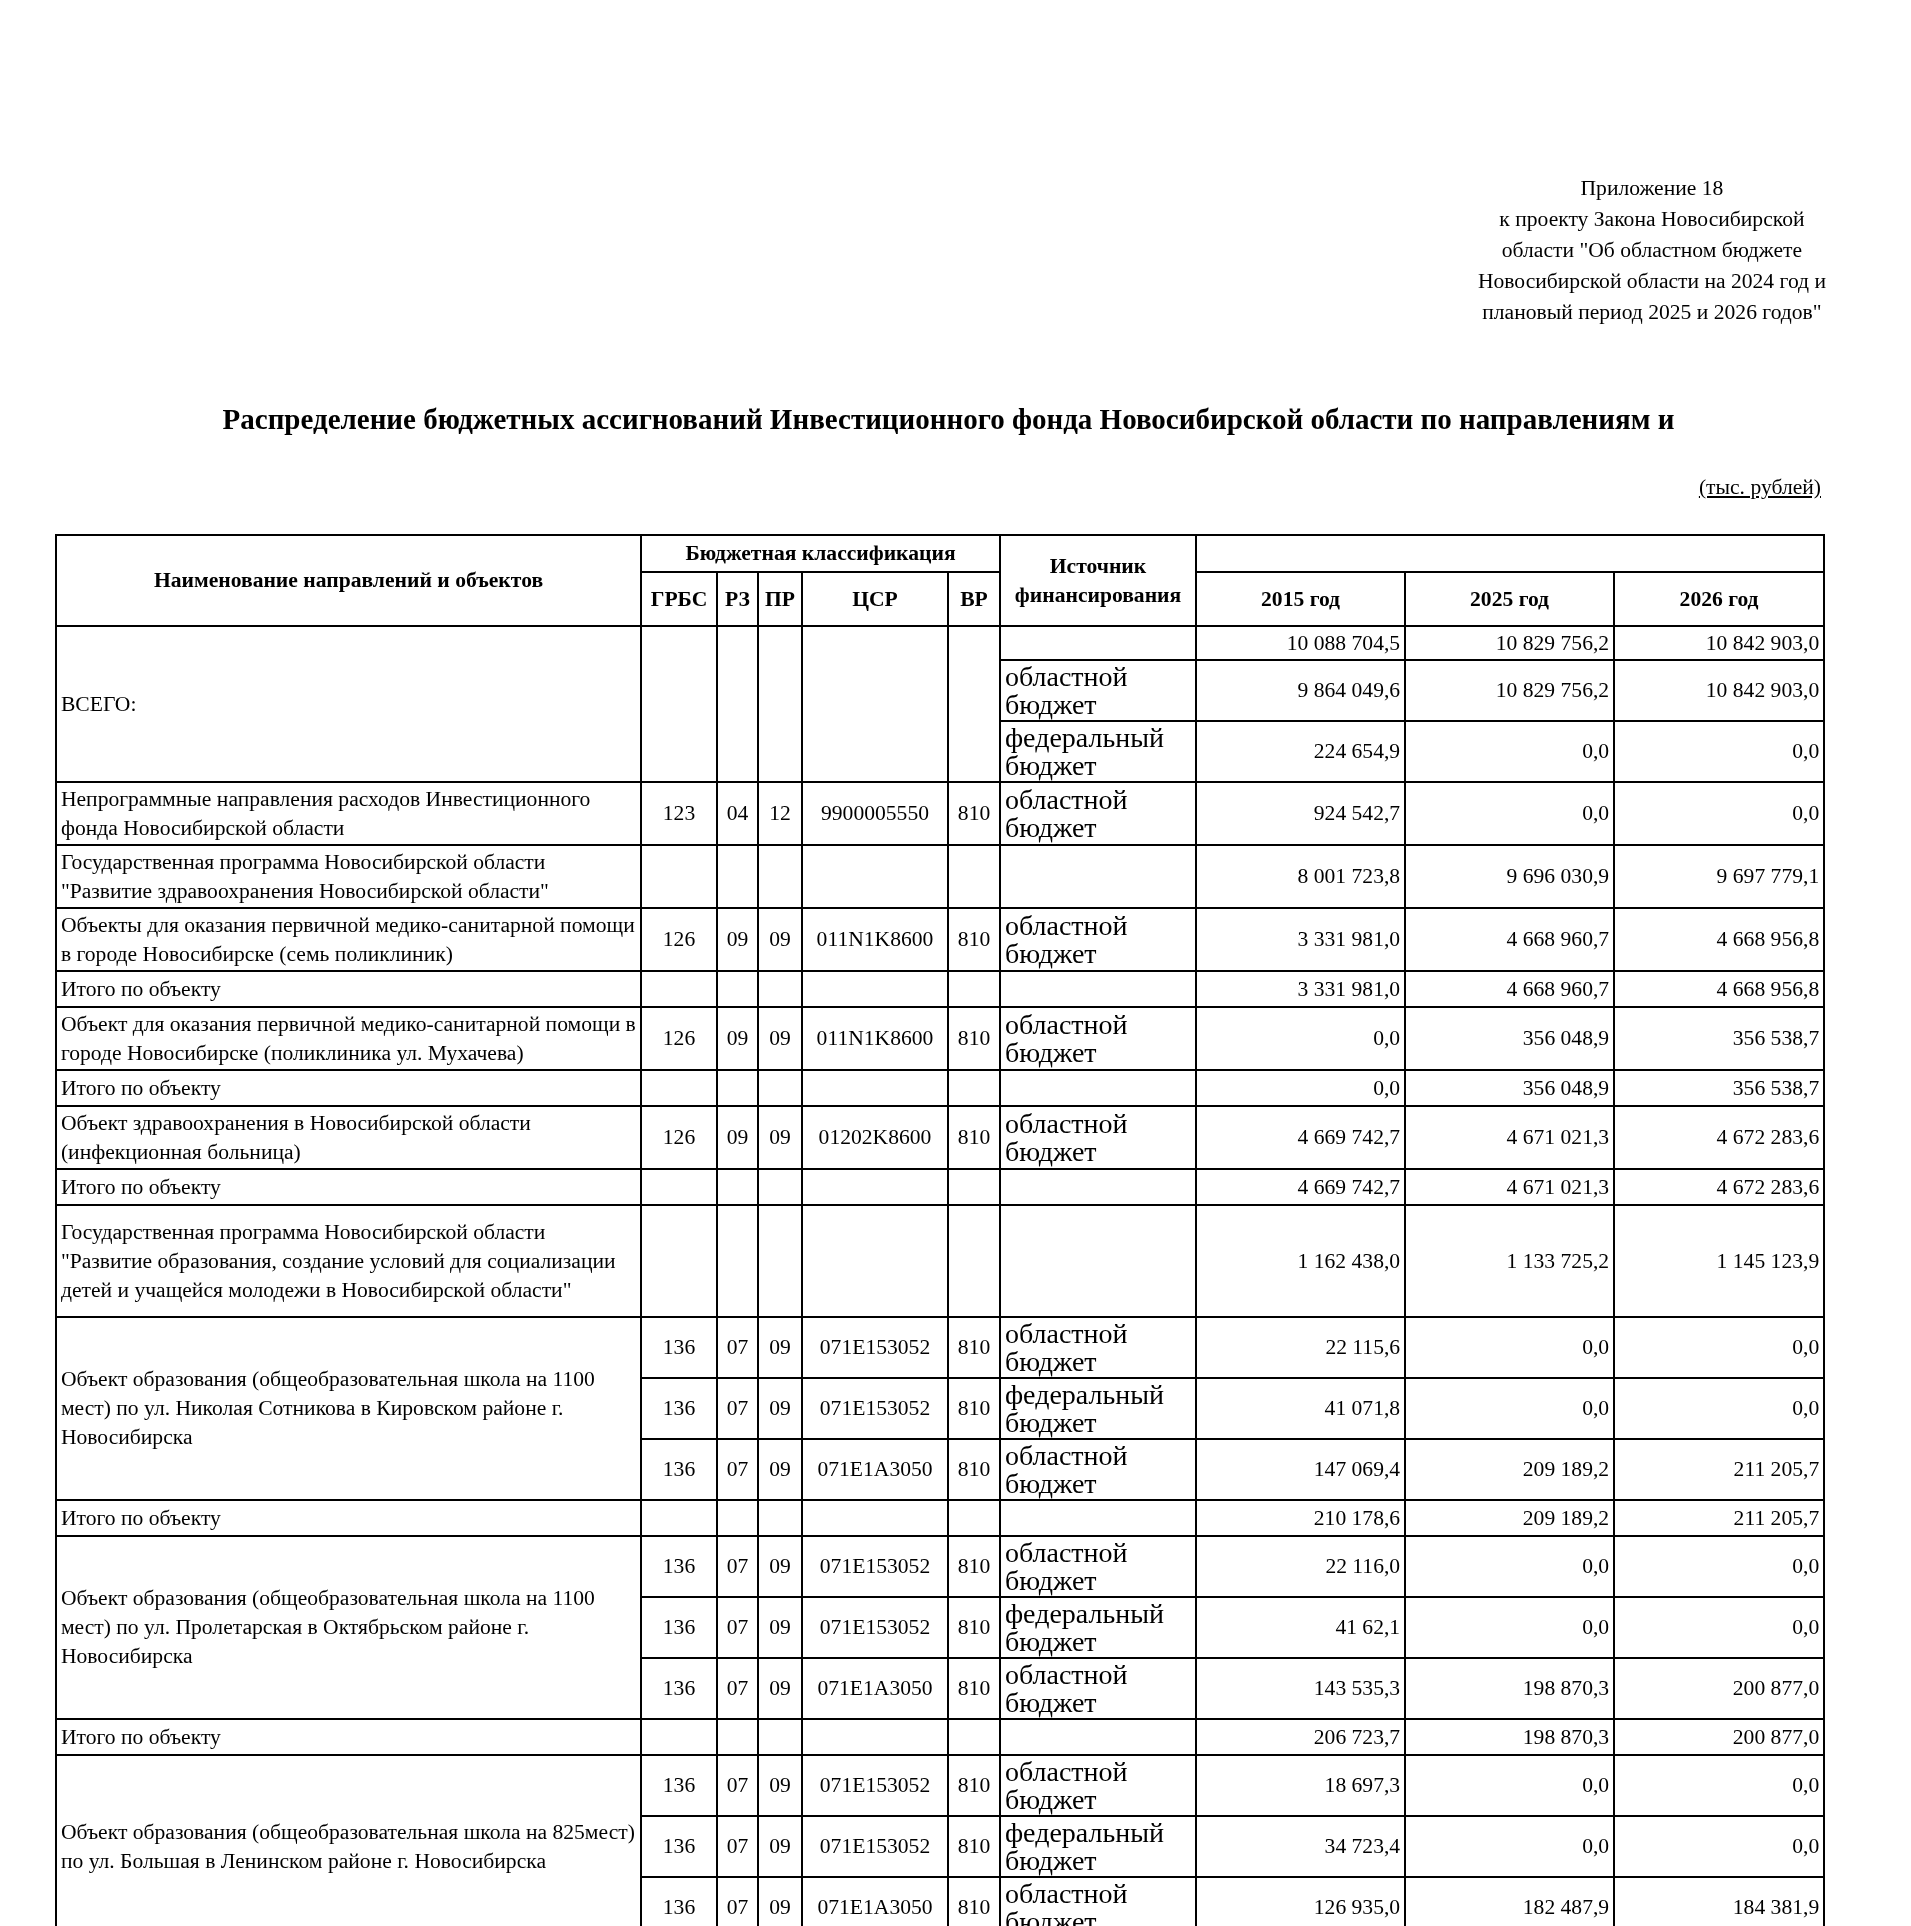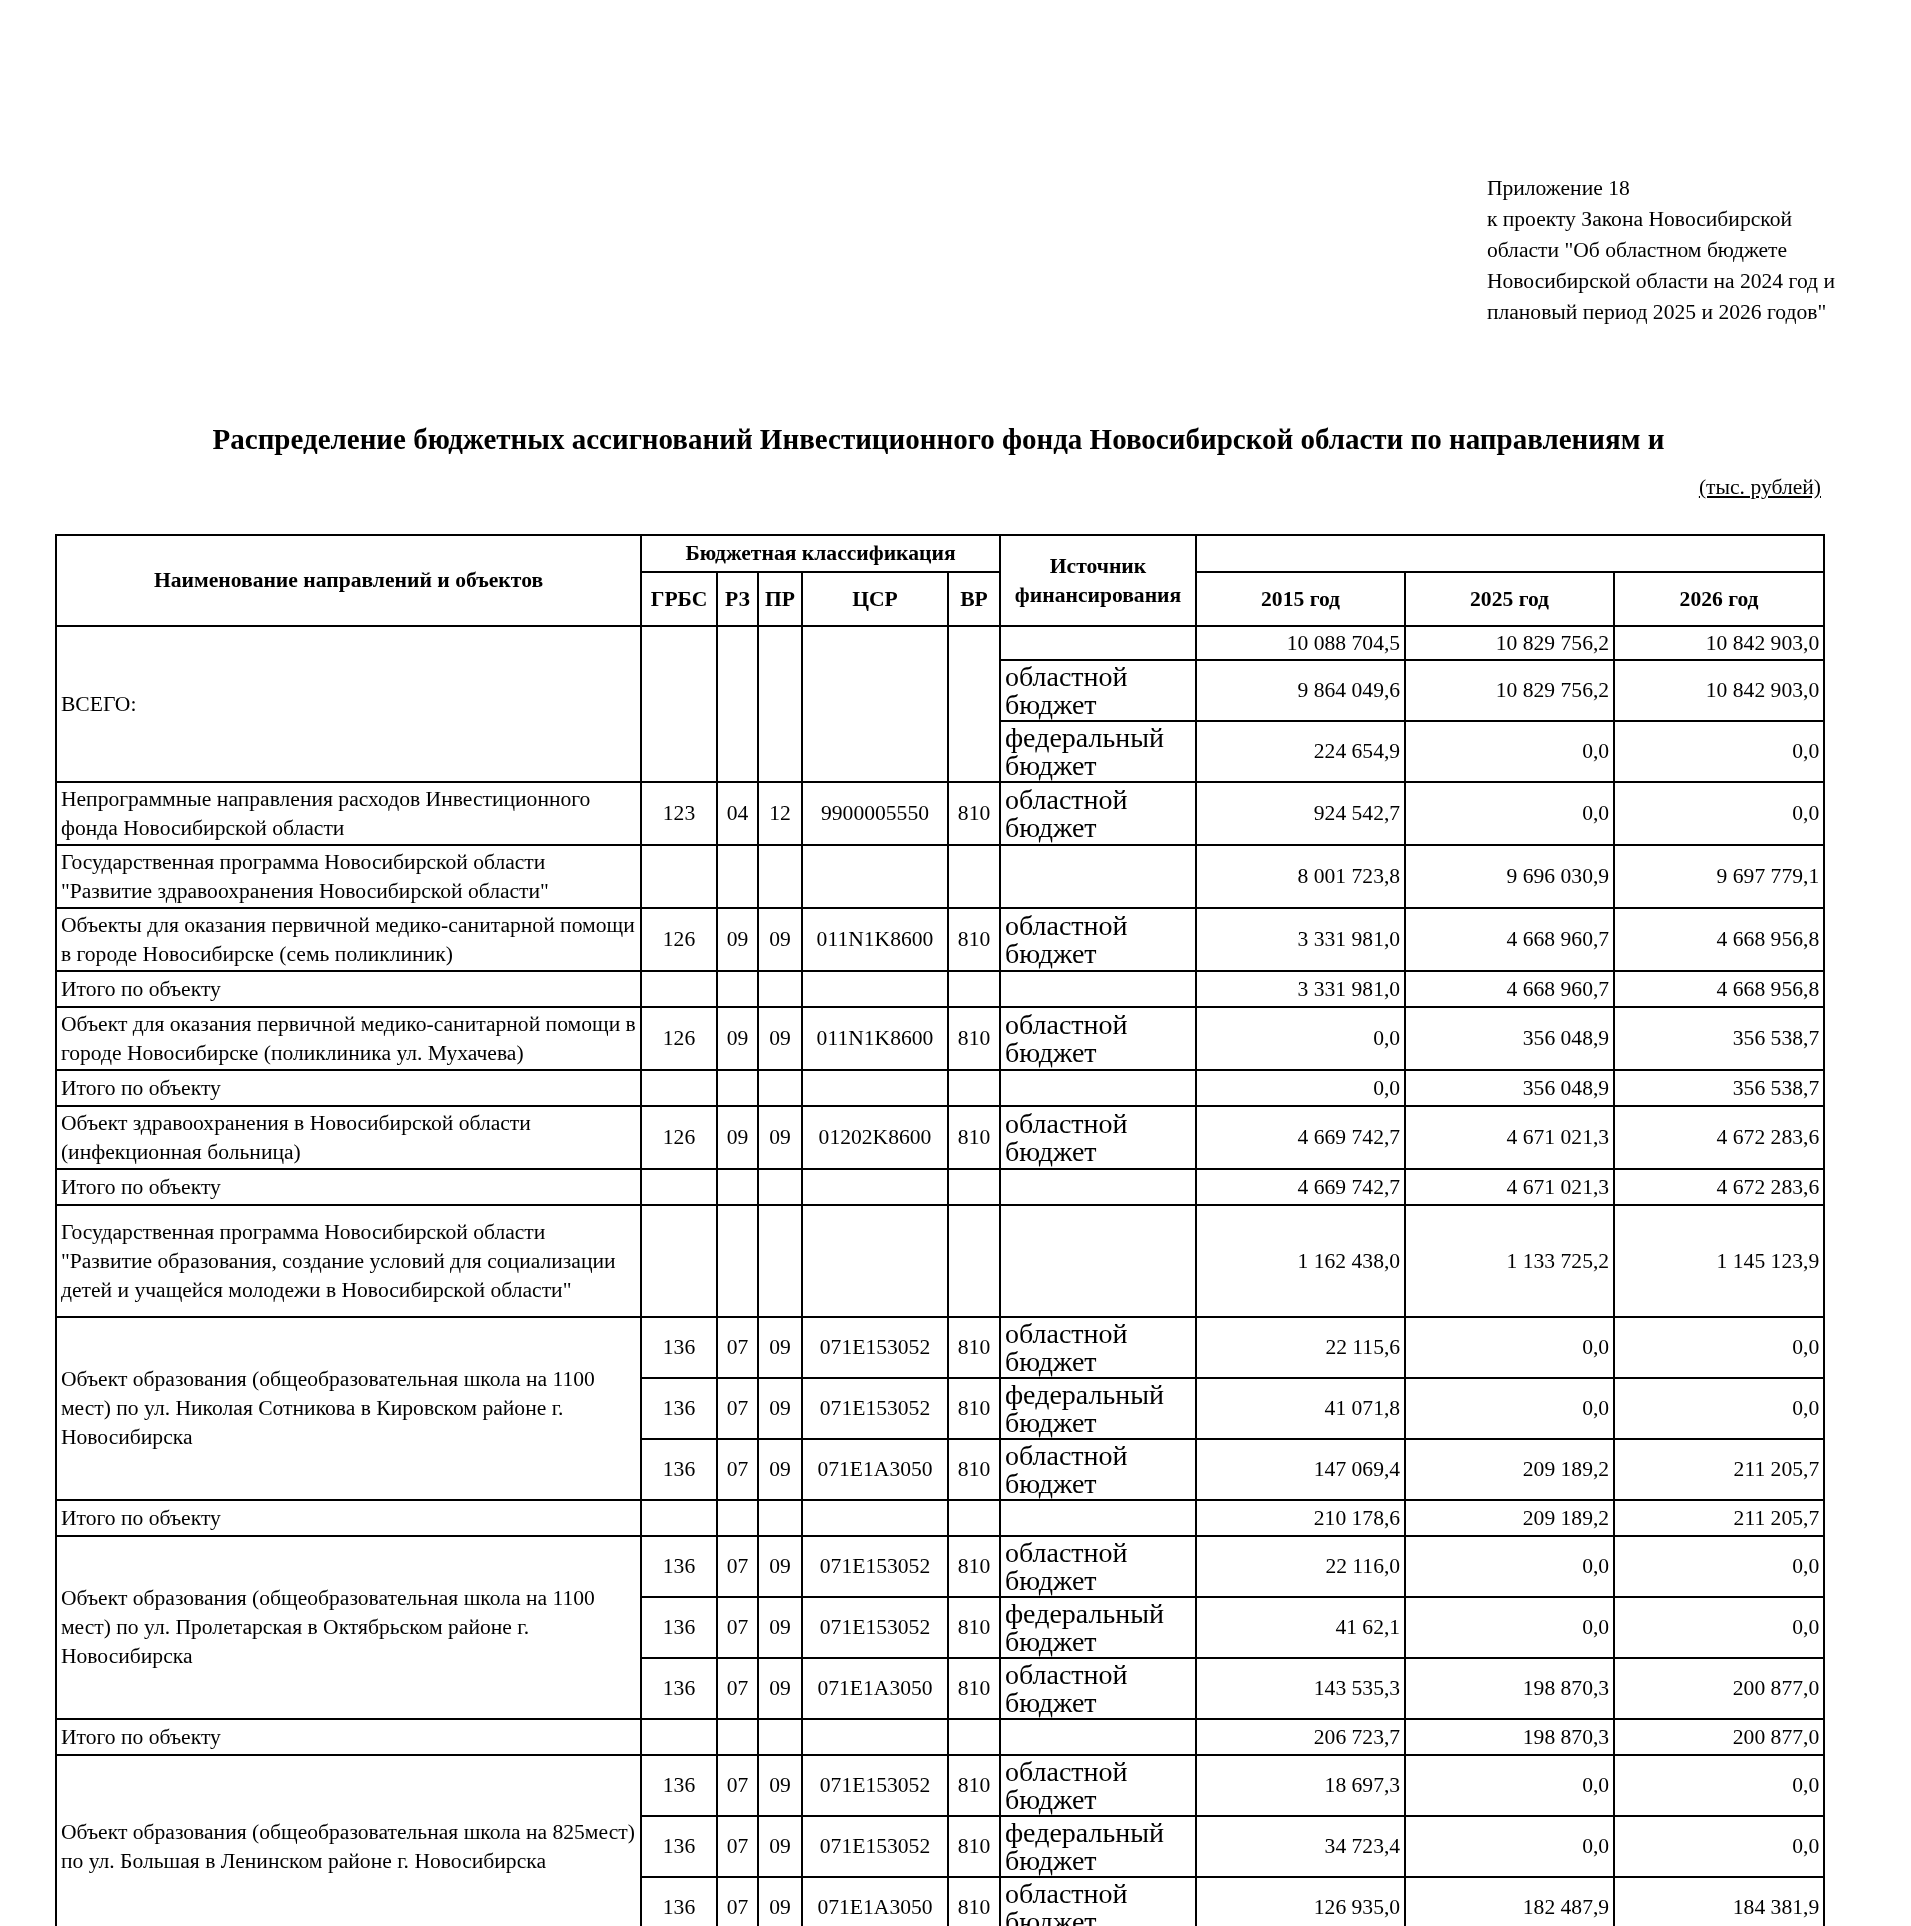--- a/index.html
+++ b/index.html
@@ -1,18 +1,18 @@
 <!DOCTYPE html>
 <html style="font-size:6.2px"><head>
 <meta charset="utf-8">
 <style>
   html, body { margin: 0; padding: 0; background: #ffffff; }
   body { width: 1911px; height: 2703px; position: relative; font-family: "Liberation Serif", "DejaVu Serif", serif; color: #000; }
-  .annex { position: absolute; right: 76px; top: 173px; text-align: left; font-size: 21.6px; line-height: 31px; }
-  .title { position: absolute; left: 55px; width: 1767px; top: 397px; text-align: center; font-weight: bold; font-size: 29px; line-height: 45px; margin-top: 20px; }
+  .annex { position: absolute; right: 85px; top: 173px; text-align: center; font-size: 21.6px; line-height: 31px; }
+  .title { position: absolute; left: 65px; width: 1767px; top: 397px; text-align: center; font-weight: bold; font-size: 29px; line-height: 45px; }
   .units { position: absolute; right: 90px; top: 475px; font-size: 21.6px; text-decoration: underline; }
   table.budget { position: absolute; left: 55px; top: 534px; width: 1767px; border-collapse: collapse; table-layout: fixed; font-size: 21.6px; line-height: 29px; }
   table.budget td, table.budget th { border: 2.3px solid #000; padding: 1.5px 3.9px; vertical-align: middle; }
   table.budget th { font-weight: bold; text-align: center; }
   .c { text-align: center; }
   .r { text-align: right; }
   .l { text-align: left; }
   .b { font-weight: normal; }
   .src { font-size: 28px; line-height: 28px; }
   tr.h-total td { height: 31px; }

